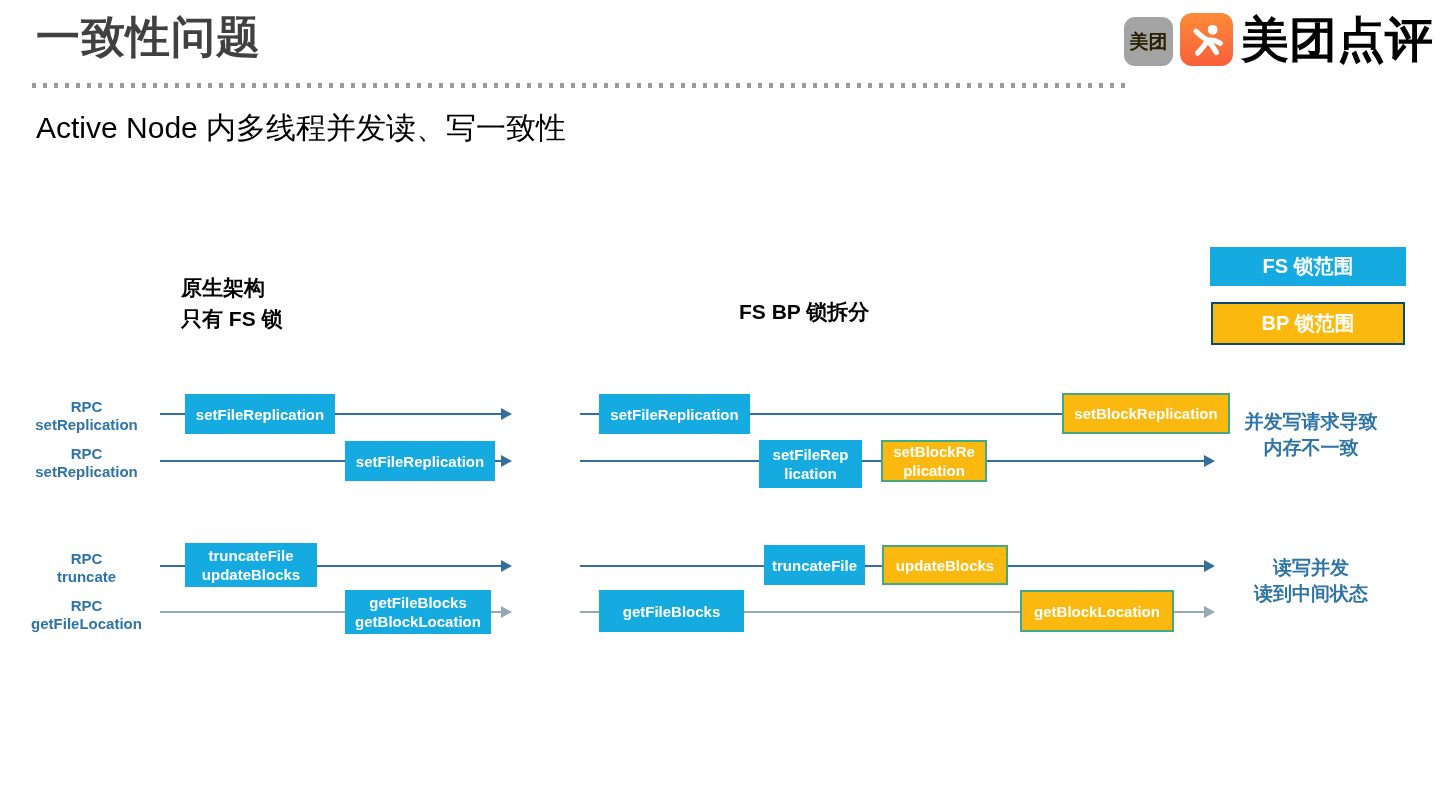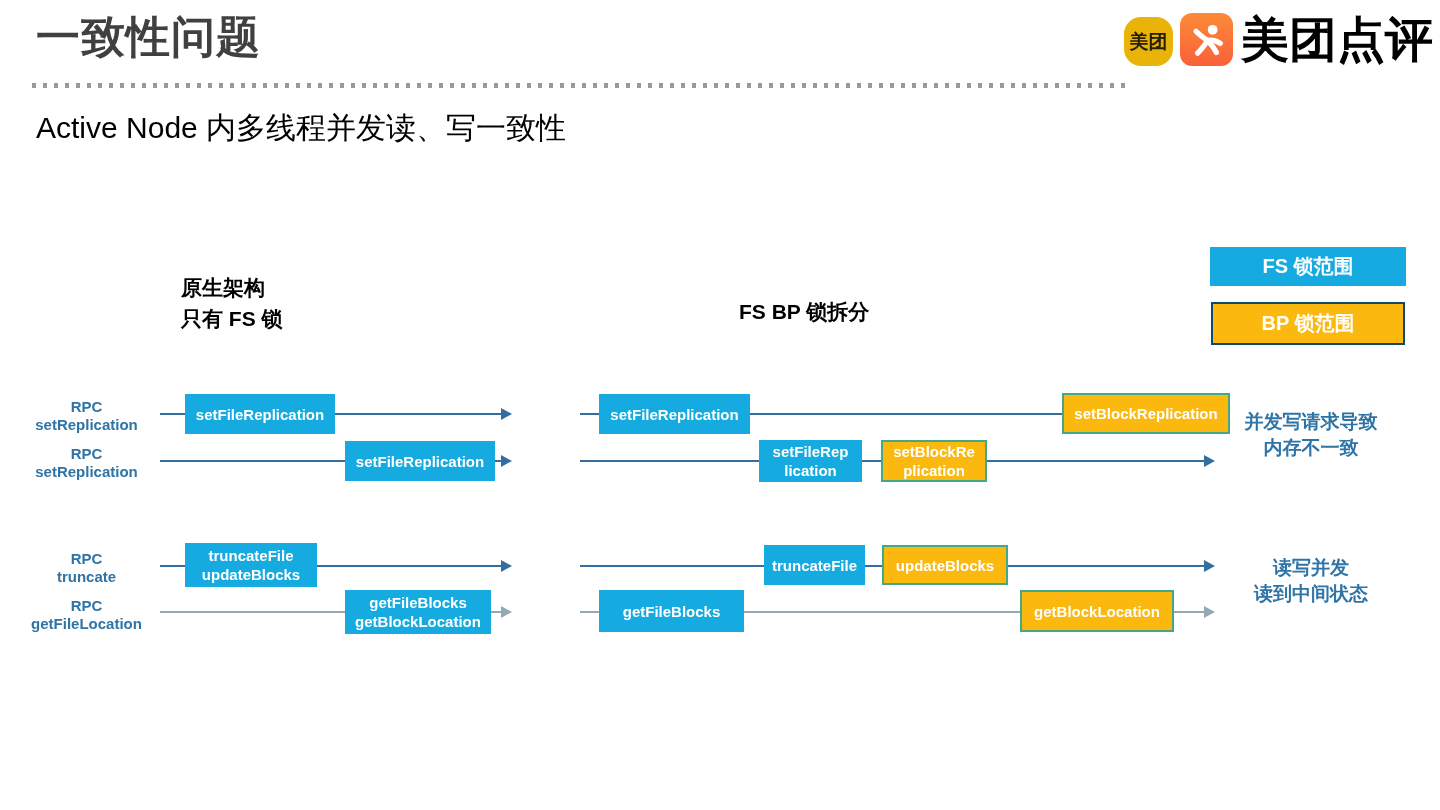--- a/index.html
+++ b/index.html
@@ -8,21 +8,21 @@
   .abs{position:absolute;}
   .pre{white-space:pre-line;}
 
   
   .title{left:36px;top:8px;font-size:44px;font-weight:900;color:#404040;letter-spacing:1px;}
   .dotted{left:32px;top:83px;width:1098px;height:5px;
           background:repeating-linear-gradient(90deg,#9a9a9a 0 4px,transparent 4px 11px);}
   .subtitle{left:36px;top:108px;font-size:30px;font-weight:400;color:#000;}
 
   
-  .mt-badge{left:1124px;top:17px;width:49px;height:49px;border-radius:17px;background:#eab308;
+  .mt-badge{left:1124px;top:17px;width:49px;height:49px;border-radius:11px;background:#a3a3a3;
             display:flex;align-items:center;justify-content:center;}
   .mt-badge span{font-size:19px;font-weight:900;color:#262000;}
   .dp-badge{left:1180px;top:13px;width:53px;height:53px;border-radius:12px;
             background:linear-gradient(180deg,#FC8B38 0%,#F9603A 100%);
             display:flex;align-items:center;justify-content:center;}
   .wordmark{left:1241px;top:13px;height:53px;line-height:53px;font-size:48px;font-weight:900;
             color:#000;letter-spacing:0px;}
 
   
   .legend{height:39px;display:flex;align-items:center;justify-content:center;
@@ -59,21 +59,21 @@
   .fs{background:#16ABE0;}
   .bp{background:#FBB90F;border:2px solid #43A885;}
 
   .bL1{left:185px;top:394px;width:150px;height:40px;}
   .bL2{left:345px;top:441px;width:150px;height:40px;}
   .bL3{left:185px;top:543px;width:132px;height:44px;}
   .bL4{left:345px;top:590px;width:146px;height:44px;}
 
   .bR1f{left:599px;top:394px;width:151px;height:40px;}
   .bR1b{left:1062px;top:393px;width:168px;height:41px;}
-  .bR2f{left:759px;top:440px;width:103px;height:42px;}
+  .bR2f{left:759px;top:440px;width:103px;height:48px;}
   .bR2b{left:881px;top:440px;width:106px;height:42px;}
   .bR3f{left:764px;top:545px;width:101px;height:40px;}
   .bR3b{left:882px;top:545px;width:126px;height:40px;}
   .bR4f{left:599px;top:590px;width:145px;height:42px;}
   .bR4b{left:1020px;top:590px;width:154px;height:42px;}
 </style>
 </head>
 <body>
 
 <div class="abs title">一致性问题</div>

